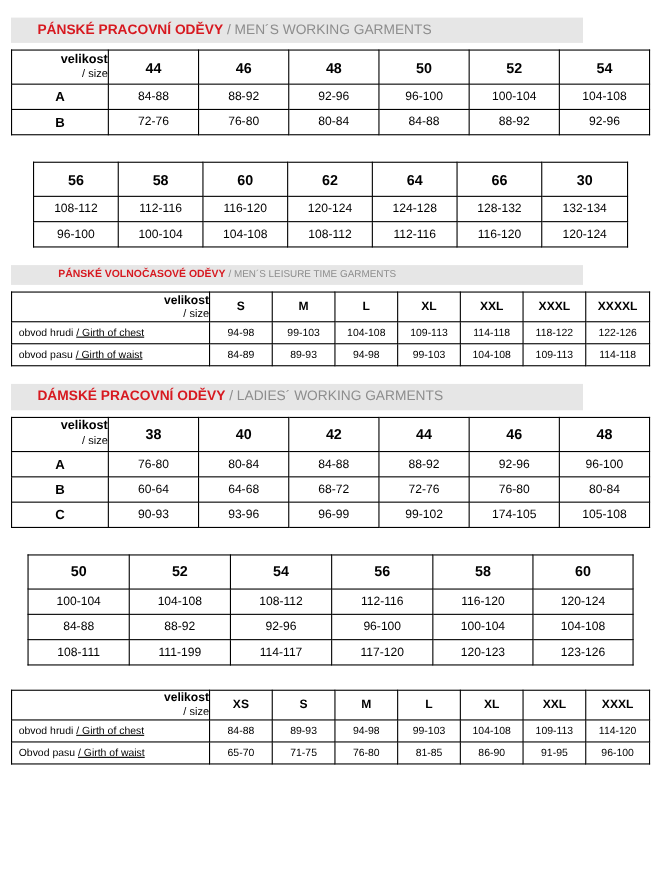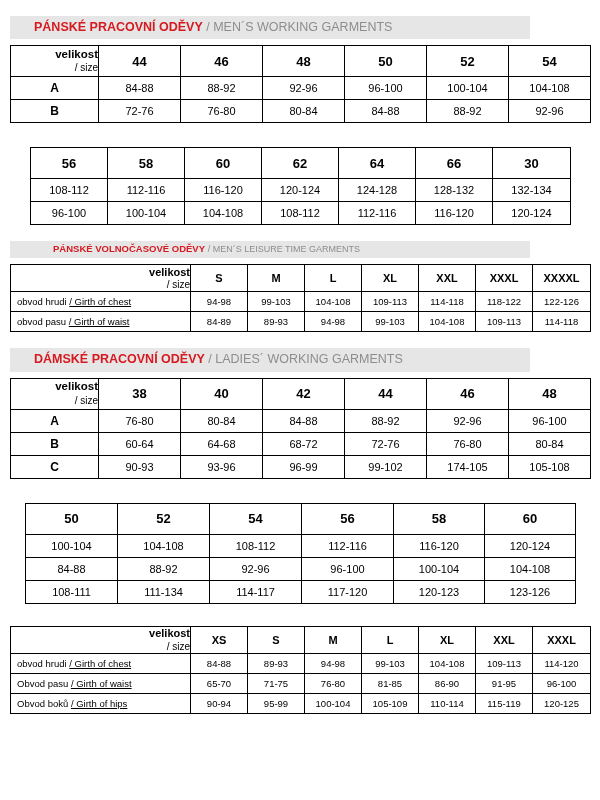--- a/index.html
+++ b/index.html
@@ -365,21 +365,21 @@
       <tr>
         <td>84-88</td>
         <td>88-92</td>
         <td>92-96</td>
         <td>96-100</td>
         <td>100-104</td>
         <td>104-108</td>
       </tr>
       <tr>
         <td>108-111</td>
-        <td>111-134</td>
+        <td>111-199</td>
         <td>114-117</td>
         <td>117-120</td>
         <td>120-123</td>
         <td>123-126</td>
       </tr>
     </tbody>
       </table>
   </div>
 
   <div class="wrap6">
@@ -427,30 +427,17 @@
           <span>/ Girth of waist</span>
         </td>
         <td>65-70</td>
         <td>71-75</td>
         <td>76-80</td>
         <td>81-85</td>
         <td>86-90</td>
         <td>91-95</td>
         <td>96-100</td>
       </tr>
-      <tr>
-        <td class="rowlabel-left">
-          <b>Obvod boků</b>
-          <span>/ Girth of hips</span>
-        </td>
-        <td>90-94</td>
-        <td>95-99</td>
-        <td>100-104</td>
-        <td>105-109</td>
-        <td>110-114</td>
-        <td>115-119</td>
-        <td>120-125</td>
-      </tr>
     </tbody>
       </table>
   </div>
 
 </div>
 
 </body></html>

